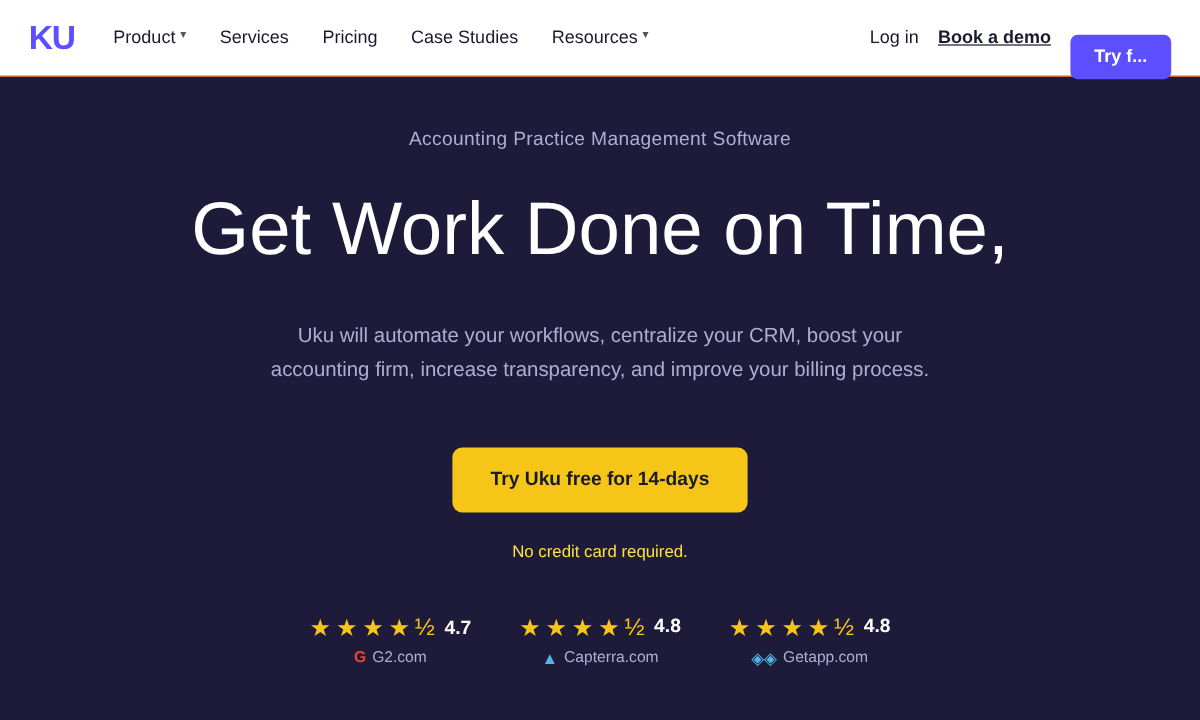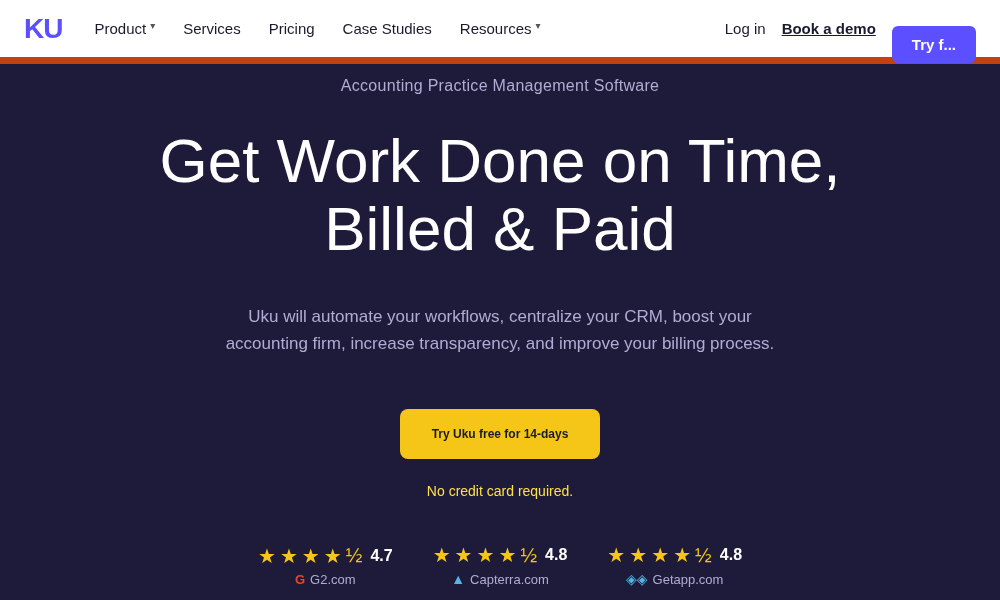--- a/index.html
+++ b/index.html
@@ -5,21 +5,21 @@
     * { margin: 0; padding: 0; box-sizing: border-box; }
     body { width: 1000px; height: 600px; overflow: hidden; font-family: -apple-system, BlinkMacSystemFont, 'Segoe UI', sans-serif; }
 
     
     .navbar {
       background: #ffffff;
       height: 64px;
       display: flex;
       align-items: center;
       padding: 0 24px;
-      border-bottom: 7px solid #c2410c;
+      border-bottom: 1px solid #c2410c;
       position: relative;
       z-index: 10;
     }
     .navbar-logo {
       font-size: 28px;
       font-weight: 800;
       color: #5b4fff;
       margin-right: 32px;
       letter-spacing: -1px;
     }
@@ -102,21 +102,21 @@
     .hero-description {
       color: #b0acd4;
       font-size: 17px;
       line-height: 1.6;
       max-width: 560px;
       margin-bottom: 40px;
     }
     .btn-cta {
       background: #f5c518;
       color: #1a1a2e;
-      font-size: 12px;
+      font-size: 16px;
       font-weight: 800;
       padding: 18px 32px;
       border-radius: 8px;
       cursor: pointer;
       border: none;
       margin-bottom: 12px;
     }
     .no-cc {
       color: #fde047;
       font-size: 14px;
@@ -189,21 +189,20 @@
     <span class="btn-login">Log in</span>
     <span class="btn-demo">Book a demo</span>
     <button class="btn-try">Try f...</button>
   </div>
 </nav>
 
 <section class="hero">
   <p class="hero-subtitle">Accounting Practice Management Software</p>
   <h1 class="hero-title">
     <span>Get Work Done on Time,</span><br>
-    <span>Billed &amp; Paid</span>
   </h1>
   <p class="hero-description">Uku will automate your workflows, centralize your CRM, boost your accounting firm, increase transparency, and improve your billing process.</p>
   <button class="btn-cta">Try Uku free for 14-days</button>
   <p class="no-cc">No credit card required.</p>
 
   <div class="ratings">
 
     <div class="rating-item">
       <div class="stars-row">
         <span class="star">★</span>

